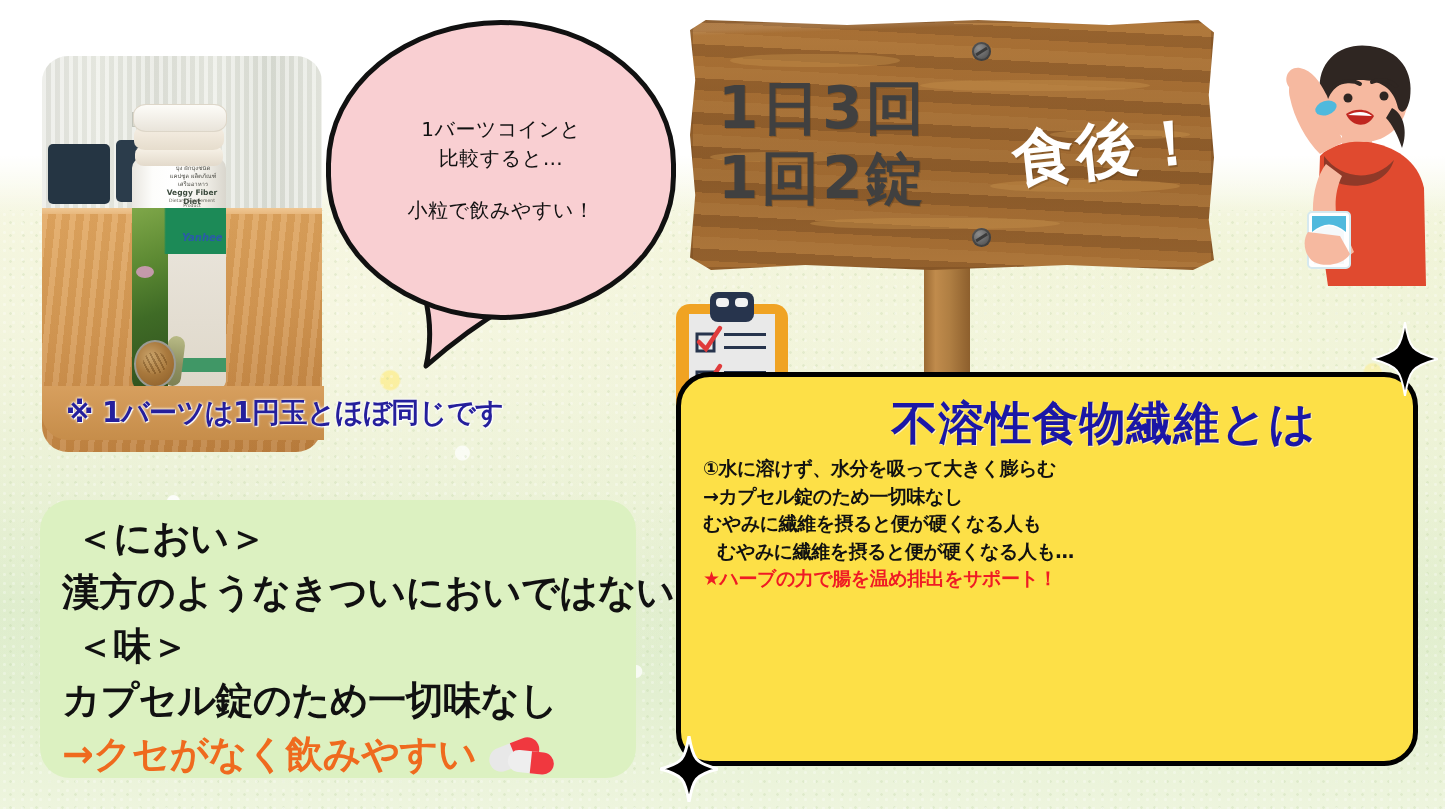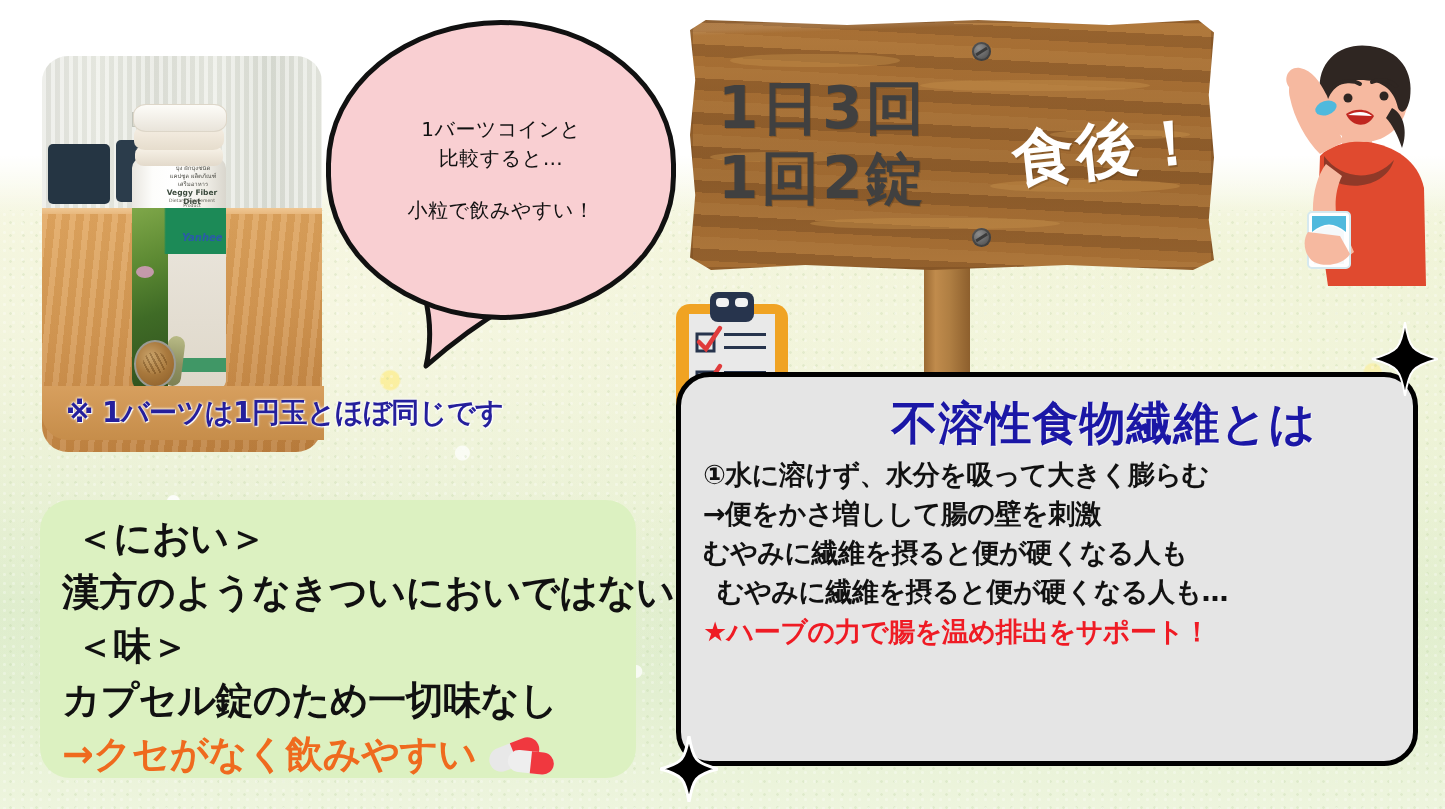--- a/index.html
+++ b/index.html
@@ -158,29 +158,29 @@
 
   
   #person{position:absolute;left:1268px;top:36px;width:178px;height:290px;}
 
   
   #clipboard{position:absolute;left:672px;top:288px;width:120px;height:182px;}
 
   
   #yellow-panel{
     position:absolute;left:676px;top:372px;width:742px;height:394px;
-    background:#e5e5e5;border:5px solid #000;border-radius:34px;
+    background:#fde047;border:5px solid #000;border-radius:34px;
     padding:10px 18px 0 22px;box-sizing:border-box;
   }
   #yellow-title{
     color:#1b17a6;font-weight:bold;font-size:46px;letter-spacing:1px;
     text-align:center;padding-left:110px;margin-top:6px;
     text-shadow:1px 1px 0 rgba(255,255,255,.6);
   }
-  .yp-line{color:#111;font-size:27px;font-weight:bold;line-height:1.45;letter-spacing:-.5px;white-space:nowrap;}
+  .yp-line{color:#111;font-size:19px;font-weight:bold;line-height:1.45;letter-spacing:-.5px;white-space:nowrap;}
   .yp-line.indent{padding-left:14px;}
   .yp-line.red{color:#ef1b24;}
 
   
   #green-panel{
     position:absolute;left:40px;top:500px;width:596px;height:278px;
     background:#dcf1c1;border-radius:30px;padding:12px 20px 0 22px;box-sizing:border-box;
   }
   .gp-line{color:#111;font-size:38px;font-weight:bold;line-height:1.42;letter-spacing:-.5px;white-space:nowrap;}
   .gp-line.head{padding-left:14px;}
@@ -315,21 +315,21 @@
 
   <rect x="25" y="122" width="17" height="17" fill="none" stroke="#27344d" stroke-width="3"></rect>
   <path d="M27 130 L34 137 L48 116" stroke="#e03b3b" stroke-width="4.5" fill="none" stroke-linecap="round"></path>
   <rect x="52" y="121" width="42" height="3" fill="#27344d"></rect>
   <rect x="52" y="134" width="42" height="3" fill="#27344d"></rect>
 </svg>
 
 <div id="yellow-panel">
   <div id="yellow-title">不溶性食物繊維とは</div>
   <div class="yp-line">①水に溶けず、水分を吸って大きく膨らむ</div>
-  <div class="yp-line">→便をかさ増しして腸の壁を刺激</div>
+  <div class="yp-line">→カプセル錠のため一切味なし</div>
   <div class="yp-line">むやみに繊維を摂ると便が硬くなる人も</div>
   <div class="yp-line indent">むやみに繊維を摂ると便が硬くなる人も…</div>
   <div class="yp-line red">★ハーブの力で腸を温め排出をサポート！</div>
 </div>
 
 <div id="green-panel">
   <div class="gp-line head">＜におい＞</div>
   <div class="gp-line">漢方のようなきついにおいではない</div>
   <div class="gp-line head">＜味＞</div>
   <div class="gp-line">カプセル錠のため一切味なし</div>

